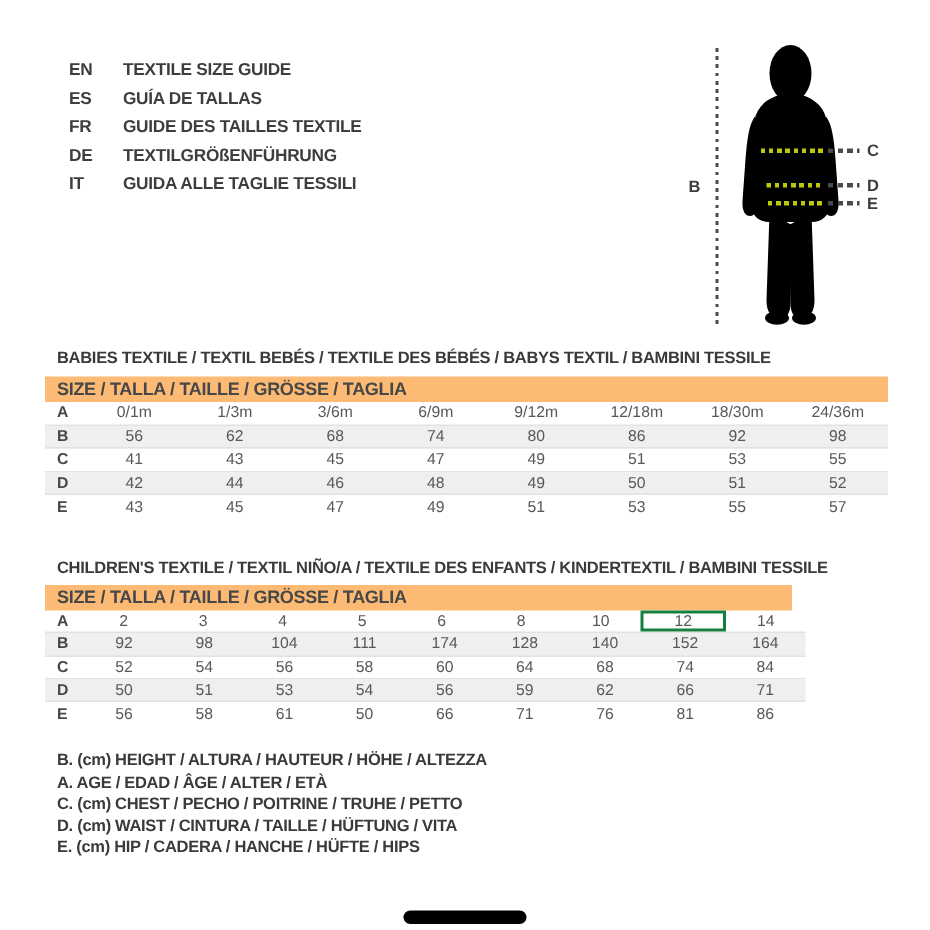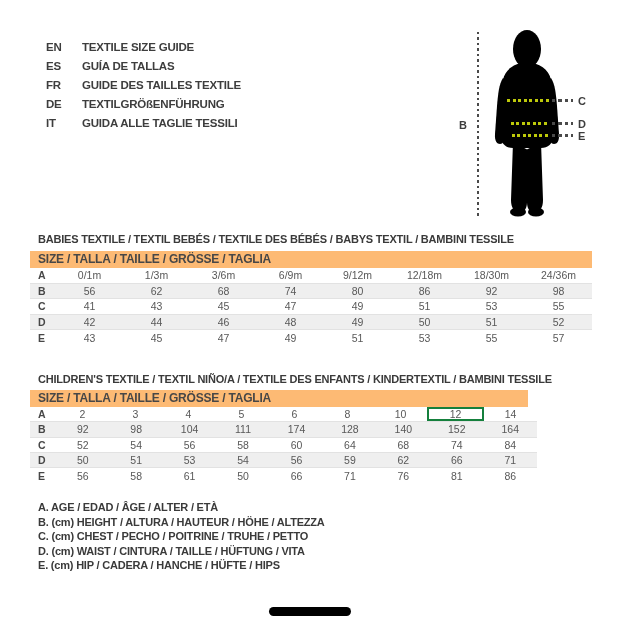--- a/index.html
+++ b/index.html
@@ -210,20 +210,20 @@
       <span class="tcell">50</span>
       <span class="tcell">66</span>
       <span class="tcell">71</span>
       <span class="tcell">76</span>
       <span class="tcell">81</span>
       <span class="tcell">86</span>
     </div>
   </div>
 
 <section class="abs legend">
+  <div class="legend-line">B. (cm) HEIGHT / ALTURA / HAUTEUR / HÖHE / ALTEZZA</div>
   <div class="legend-line">A. AGE / EDAD / ÂGE / ALTER / ETÀ</div>
-  <div class="legend-line">B. (cm) HEIGHT / ALTURA / HAUTEUR / HÖHE / ALTEZZA</div>
   <div class="legend-line">C. (cm) CHEST / PECHO / POITRINE / TRUHE / PETTO</div>
   <div class="legend-line">D. (cm) WAIST / CINTURA / TAILLE / HÜFTUNG / VITA</div>
   <div class="legend-line">E. (cm) HIP / CADERA / HANCHE / HÜFTE / HIPS</div>
 </section>
 
 <div class="abs home-bar"></div>
 
 </body></html>

